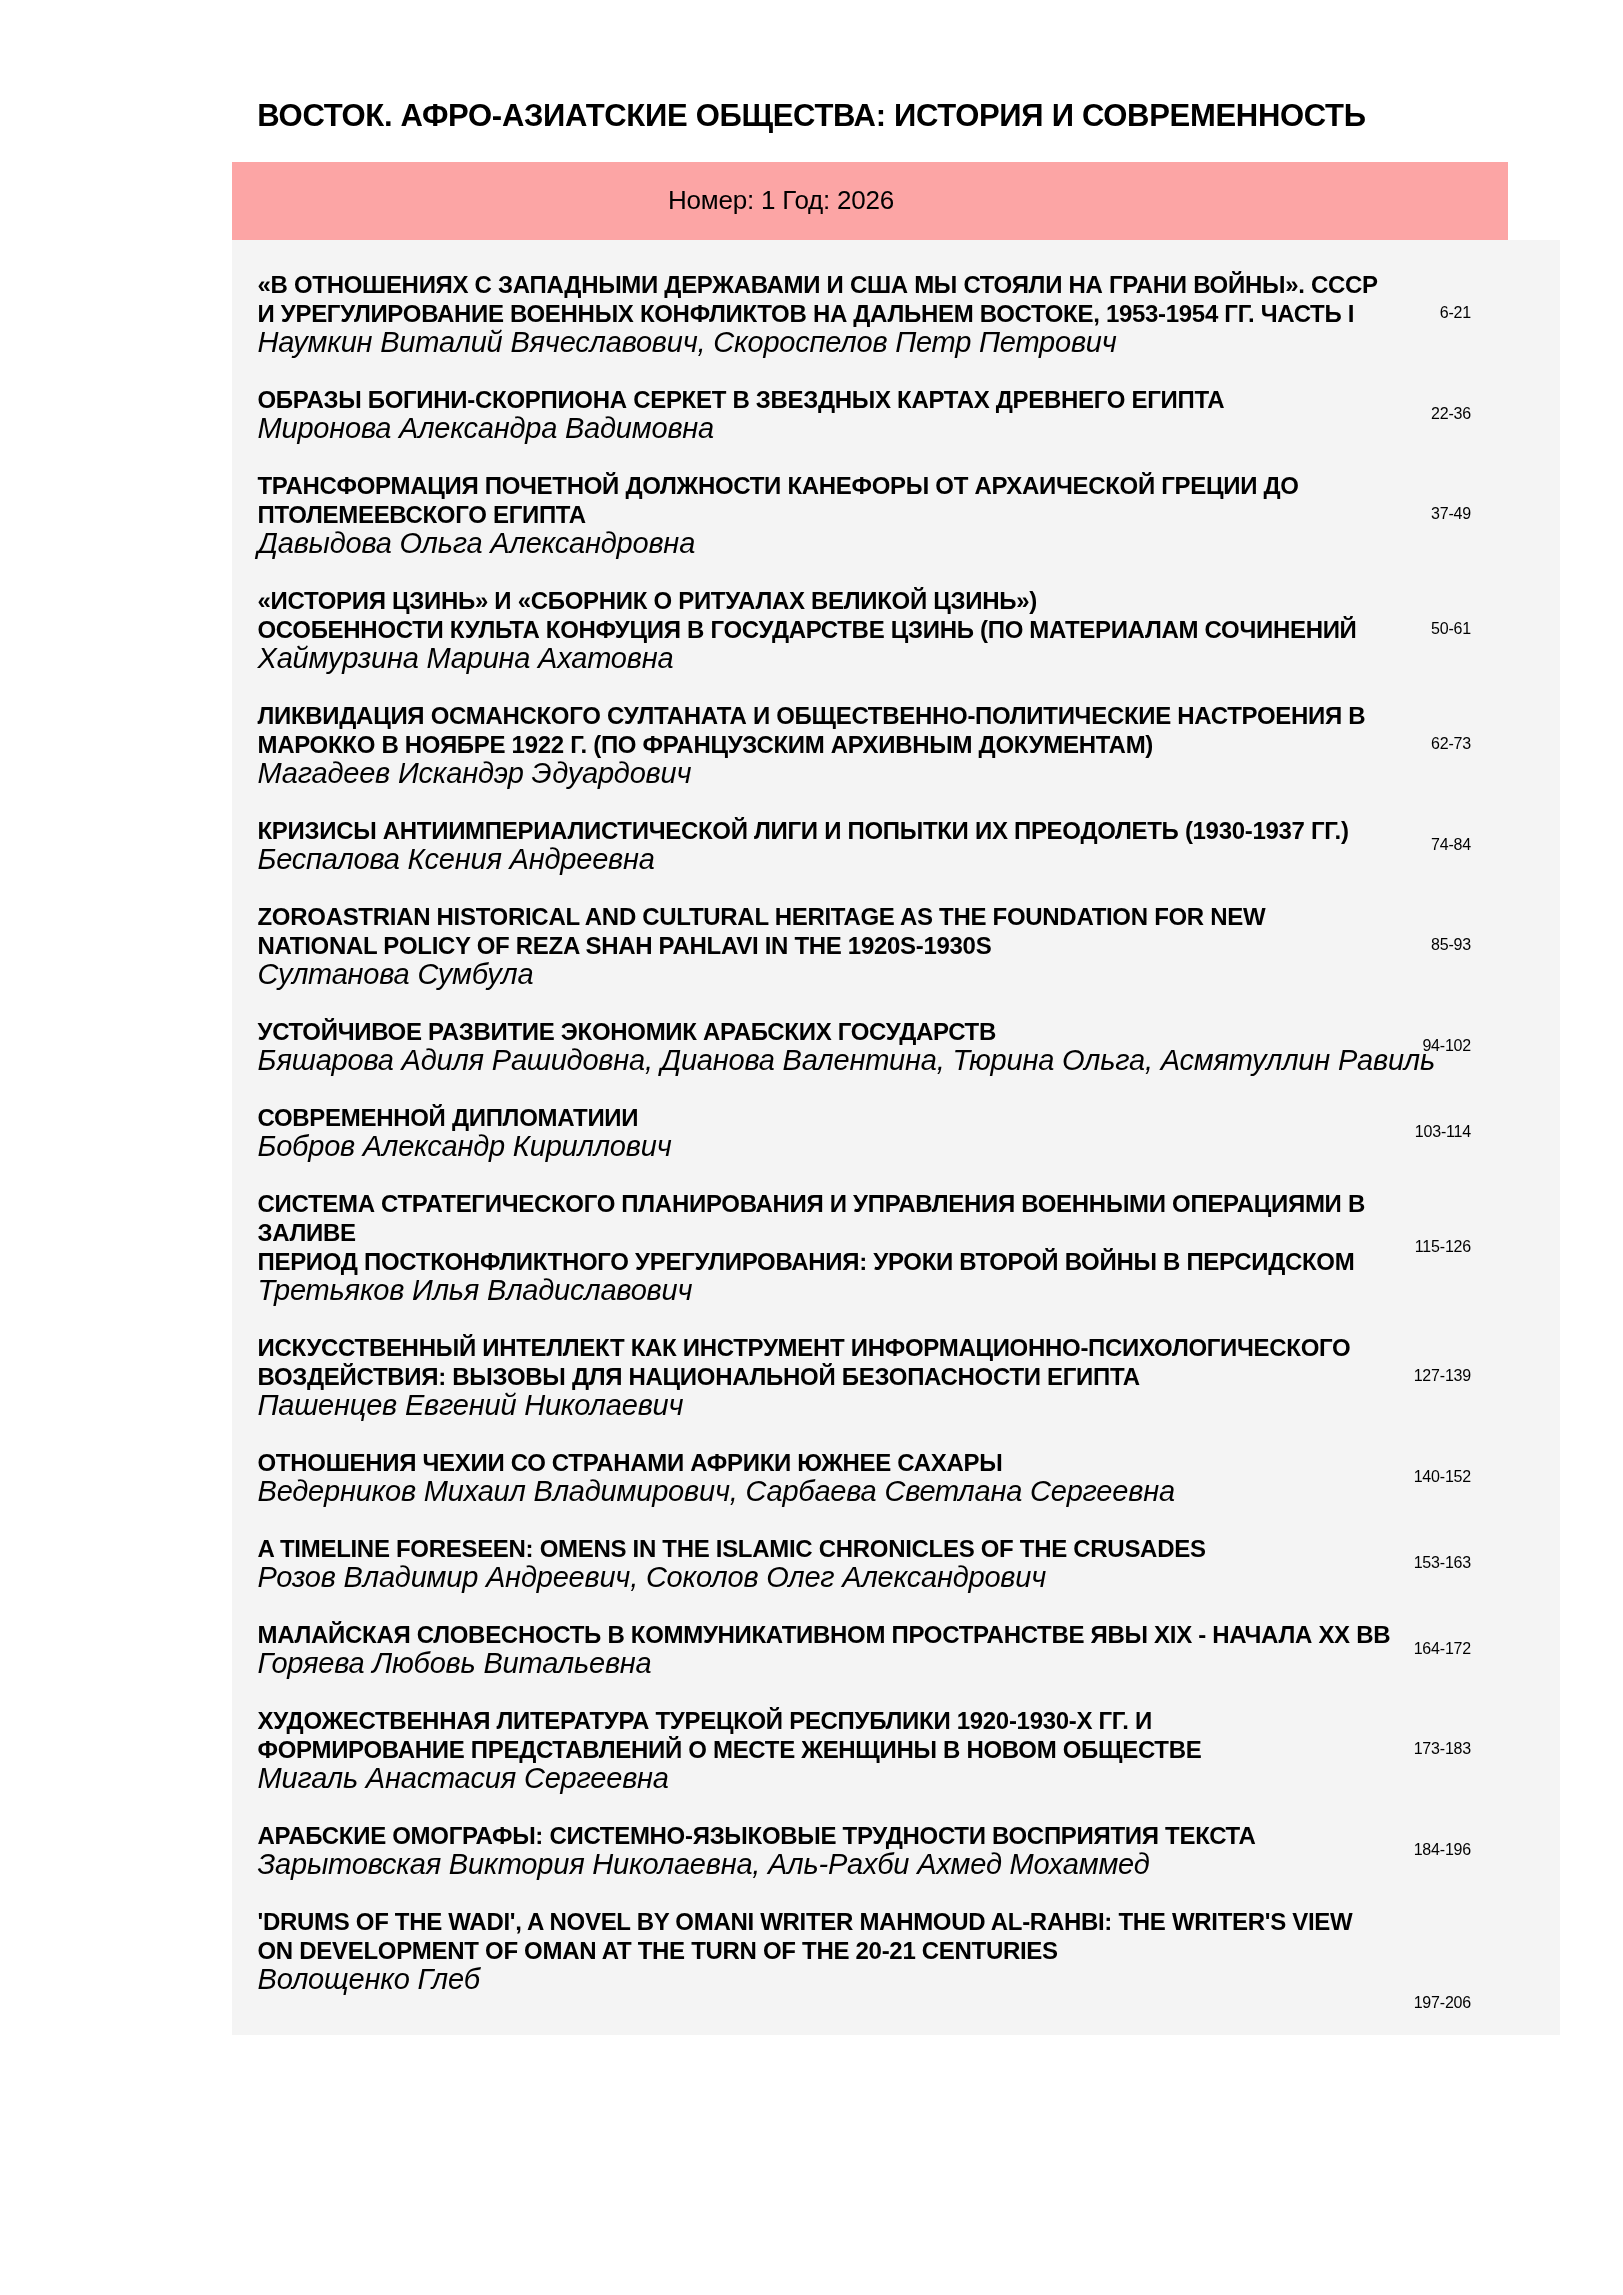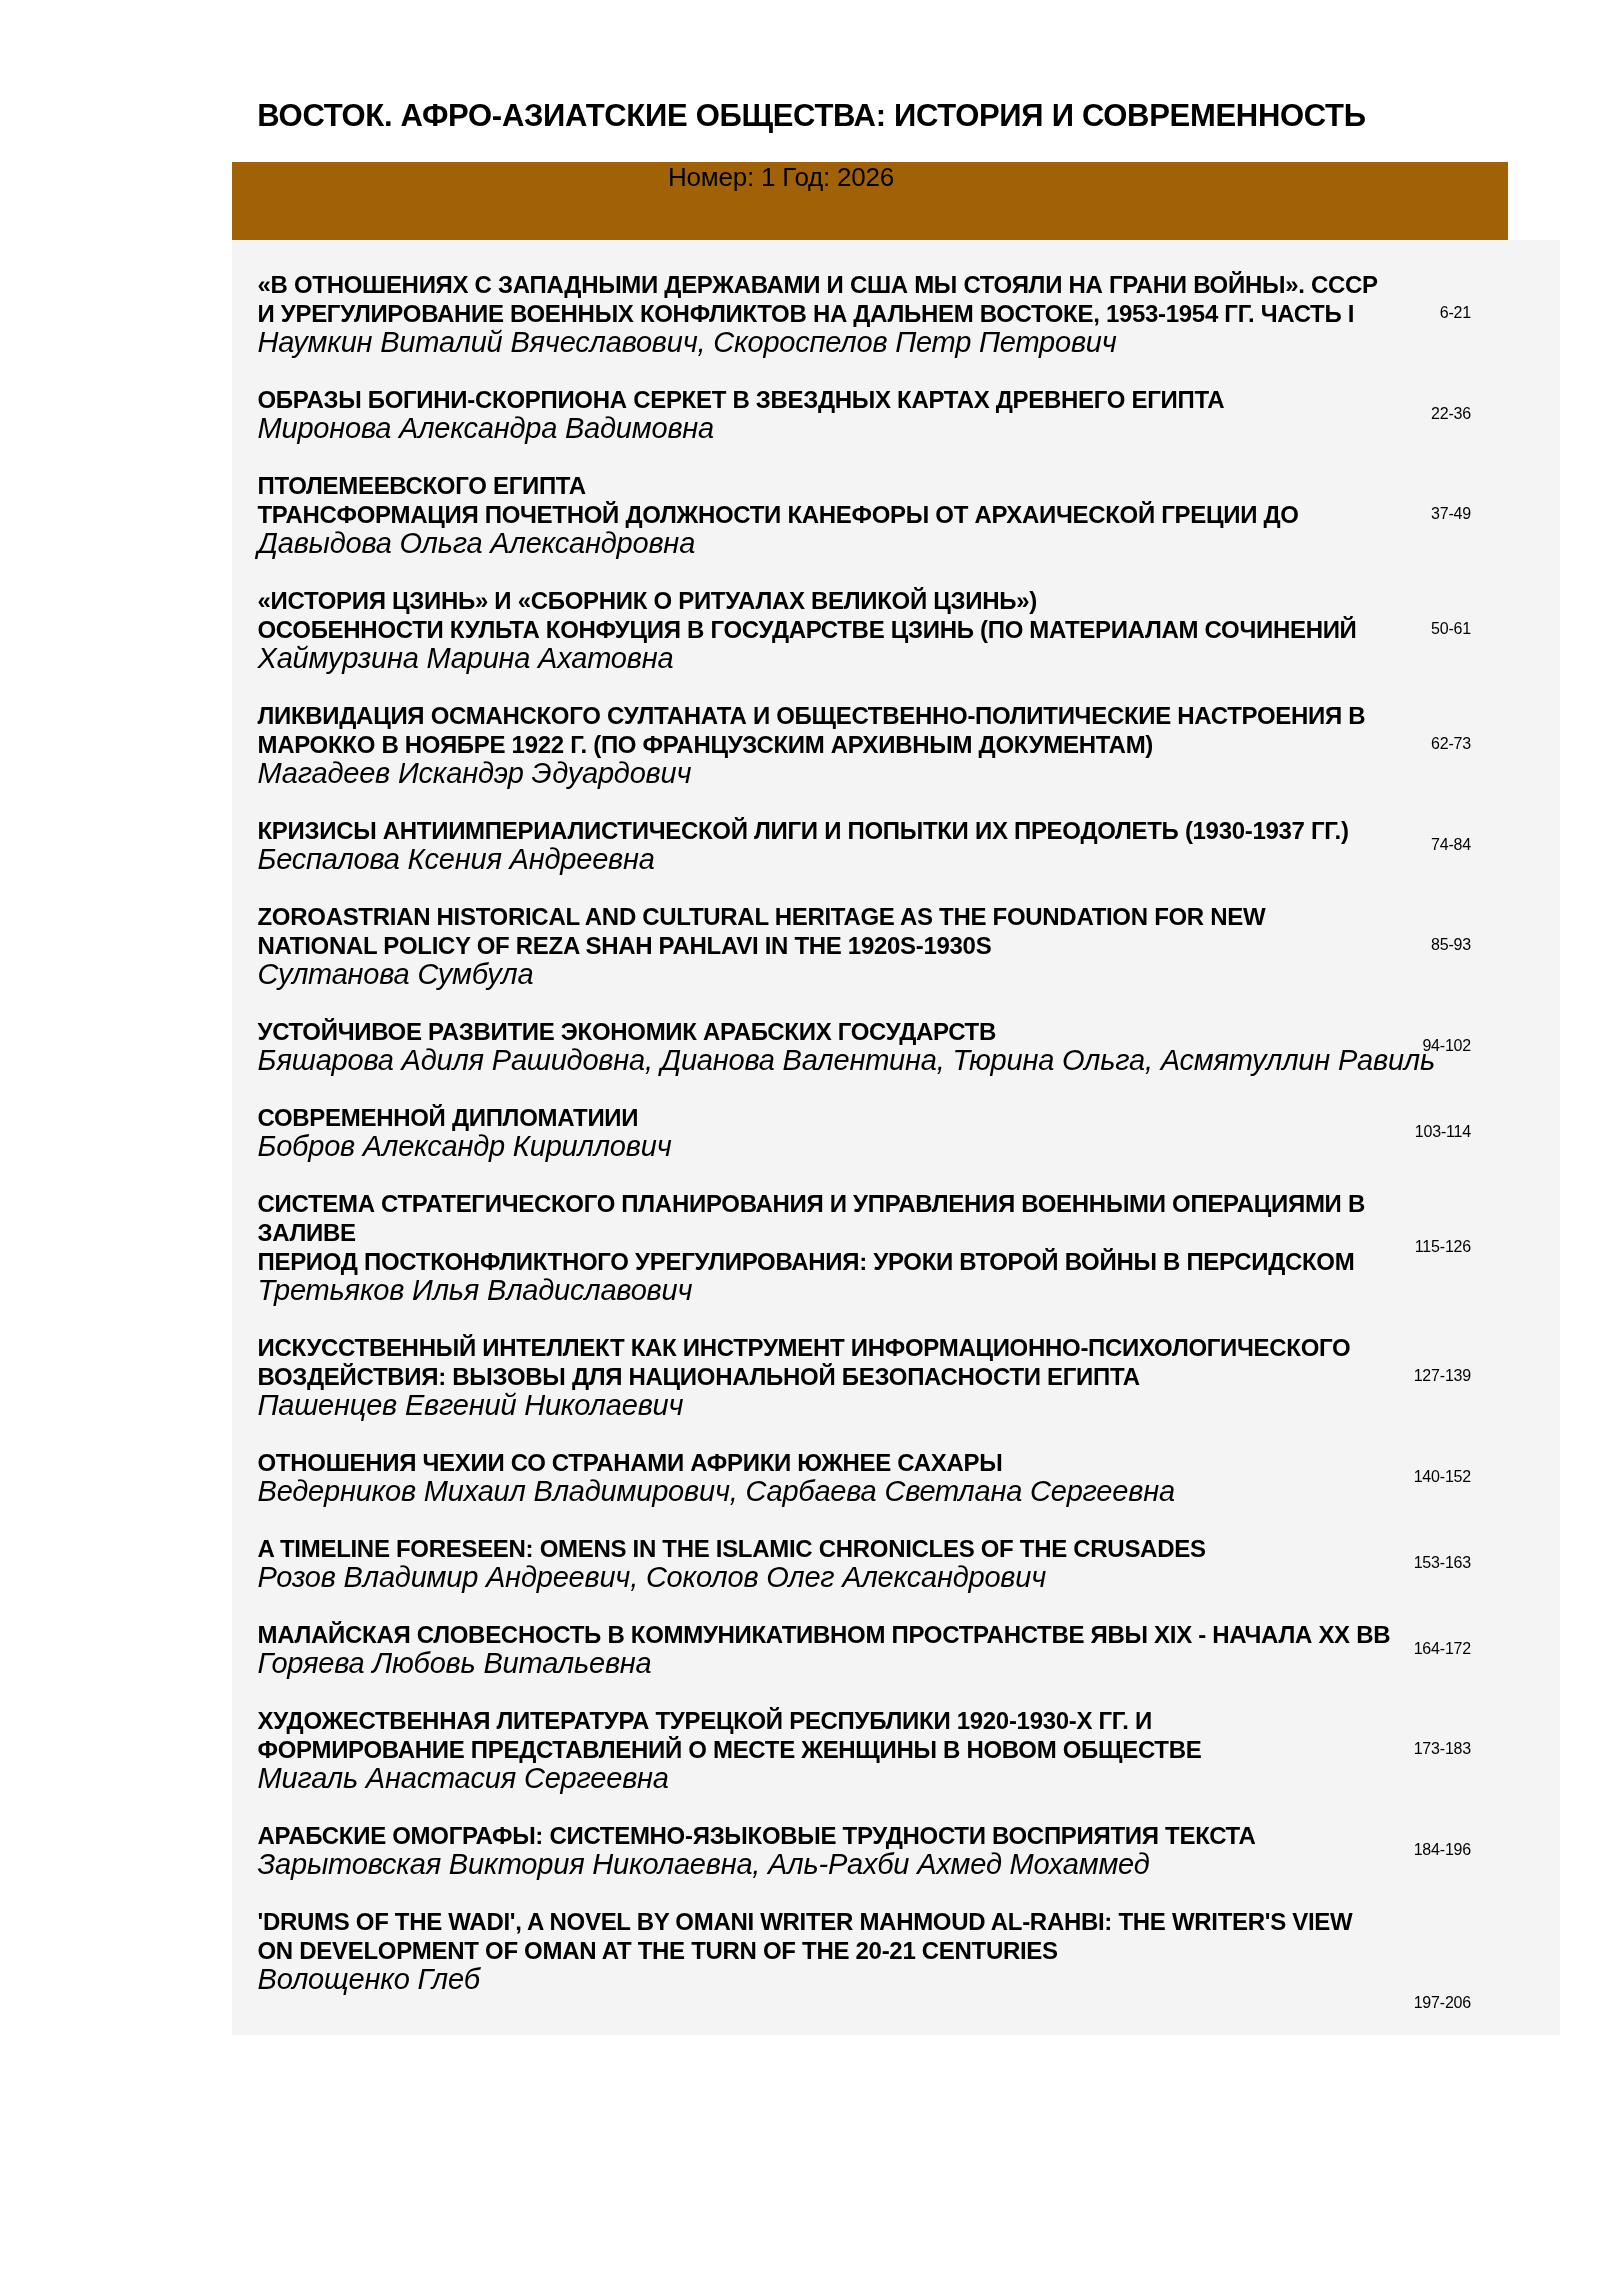--- a/index.html
+++ b/index.html
@@ -17,23 +17,23 @@
     text-align: center;
     font-weight: bold;
     font-size: 31px;
     line-height: 37px;
     letter-spacing: -0.3px;
   }
   .issue-box {
     margin: 27.5px 0 0 232px;
     width: 1276px;
     height: 78px;
-    background: #a16207;
+    background: #fca5a5;
     display: flex;
-    align-items: flex-start;
+    align-items: center;
   }
   .issue-label {
     margin-left: 25.5px;
     width: 1047px;
     text-align: center;
     font-size: 26px;
     letter-spacing: -0.2px;
   }
   .toc-box {
     margin-left: 232px;
@@ -97,22 +97,22 @@
         <div>
           <div class="title-line">ОБРАЗЫ БОГИНИ-СКОРПИОНА СЕРКЕТ В ЗВЕЗДНЫХ КАРТАХ ДРЕВНЕГО ЕГИПТА</div>
         </div>
         <div class="article-authors">Миронова Александра Вадимовна</div>
       </div>
       <div class="article-pages">22-36</div>
     </div>
     <div class="article-row">
       <div class="article-main">
         <div>
+          <div class="title-line">ТРАНСФОРМАЦИЯ ПОЧЕТНОЙ ДОЛЖНОСТИ КАНЕФОРЫ ОТ АРХАИЧЕСКОЙ ГРЕЦИИ ДО</div>
           <div class="title-line">ПТОЛЕМЕЕВСКОГО ЕГИПТА</div>
-          <div class="title-line">ТРАНСФОРМАЦИЯ ПОЧЕТНОЙ ДОЛЖНОСТИ КАНЕФОРЫ ОТ АРХАИЧЕСКОЙ ГРЕЦИИ ДО</div>
         </div>
         <div class="article-authors">Давыдова Ольга Александровна</div>
       </div>
       <div class="article-pages">37-49</div>
     </div>
     <div class="article-row">
       <div class="article-main">
         <div>
           <div class="title-line">«ИСТОРИЯ ЦЗИНЬ» И «СБОРНИК О РИТУАЛАХ ВЕЛИКОЙ ЦЗИНЬ»)</div>
           <div class="title-line">ОСОБЕННОСТИ КУЛЬТА КОНФУЦИЯ В ГОСУДАРСТВЕ ЦЗИНЬ (ПО МАТЕРИАЛАМ СОЧИНЕНИЙ</div>

